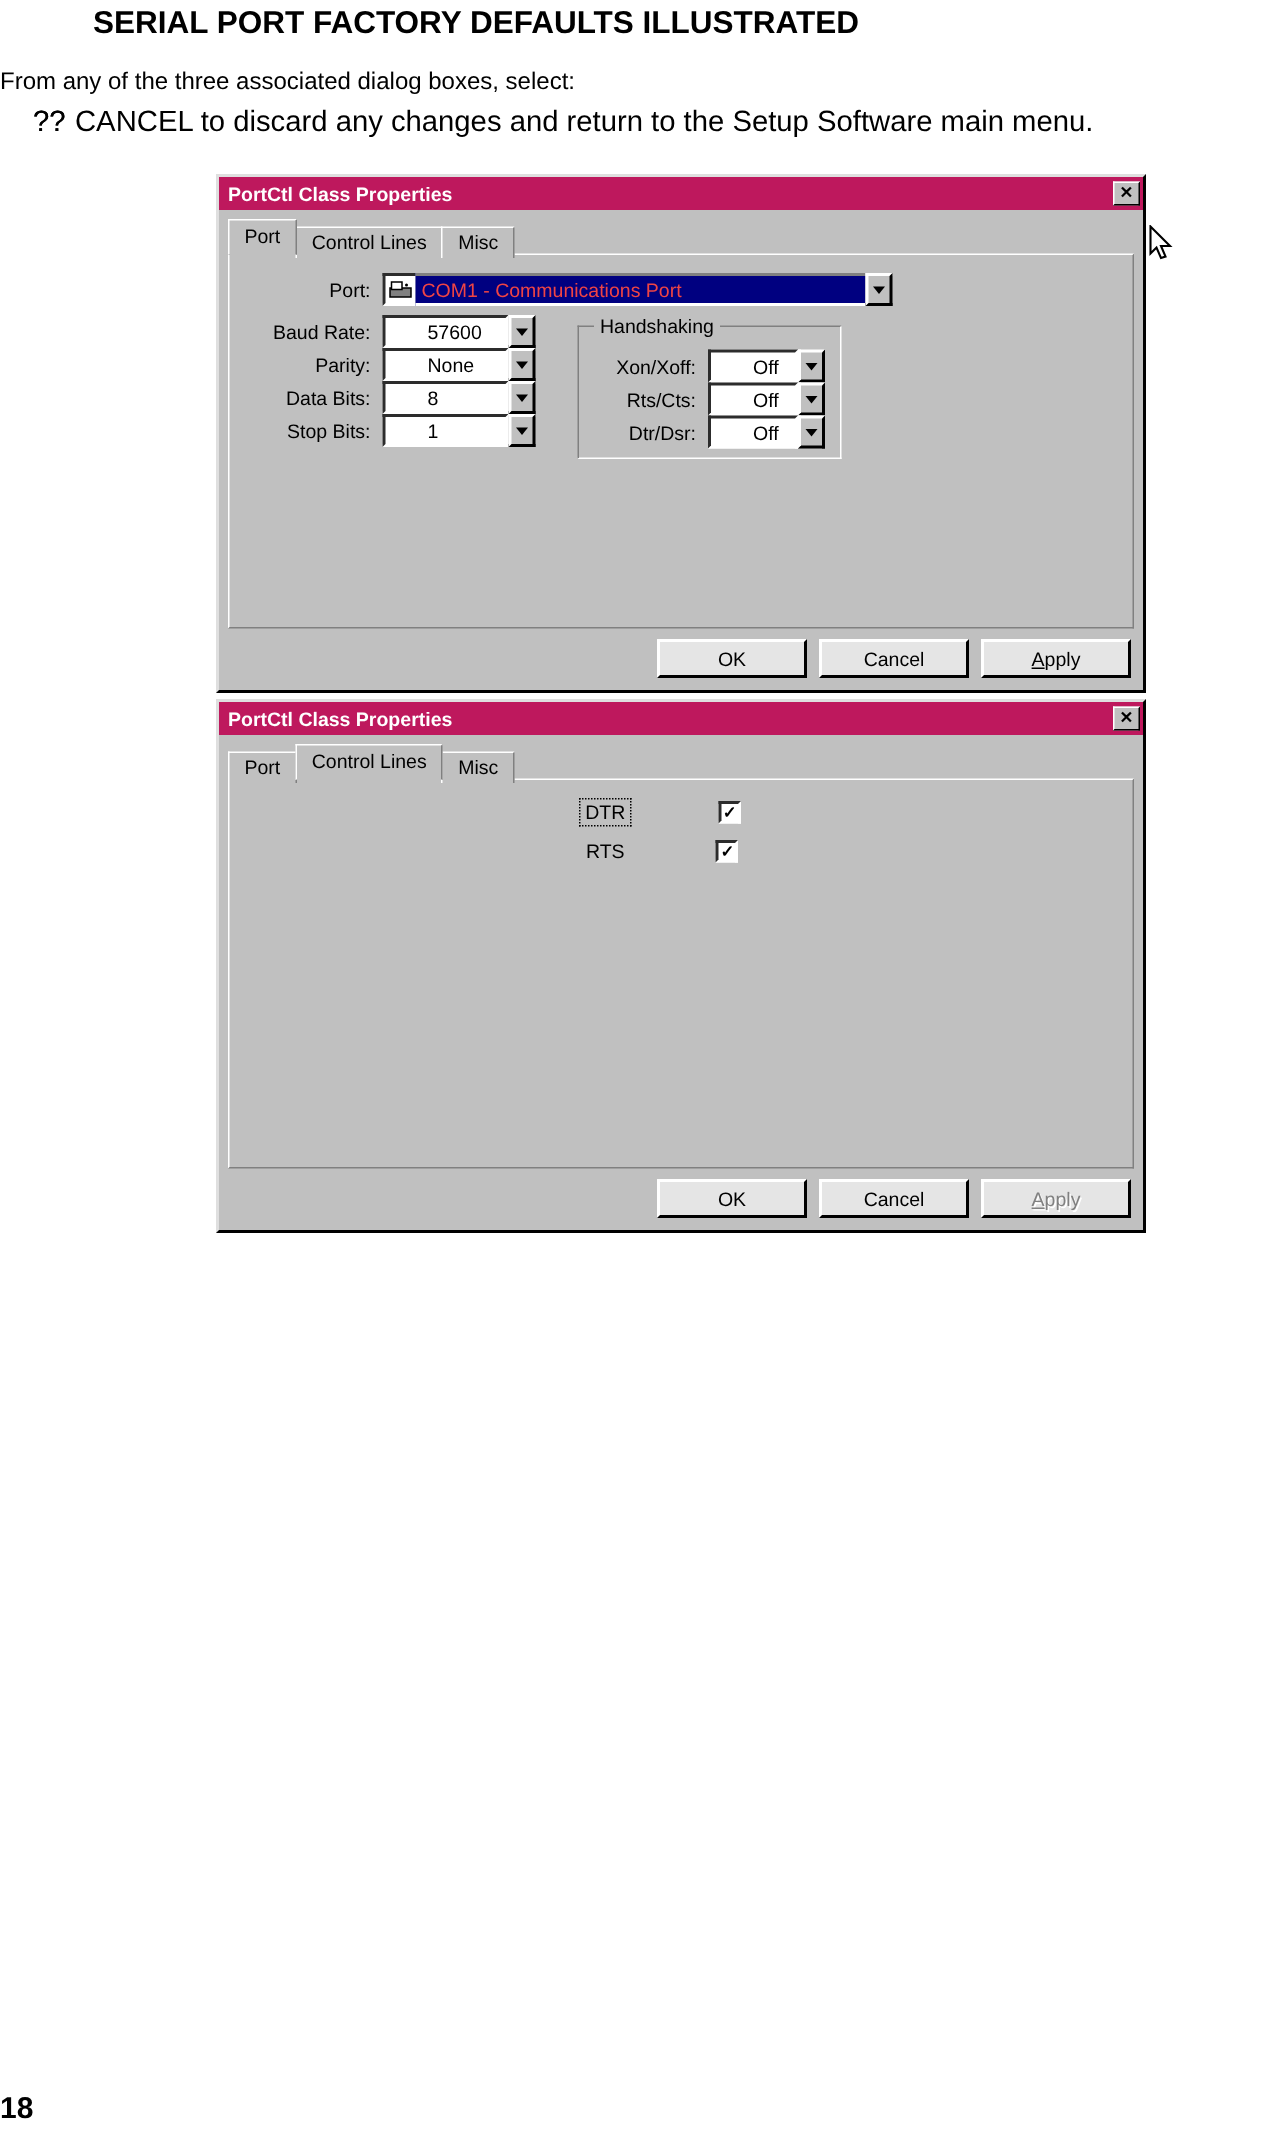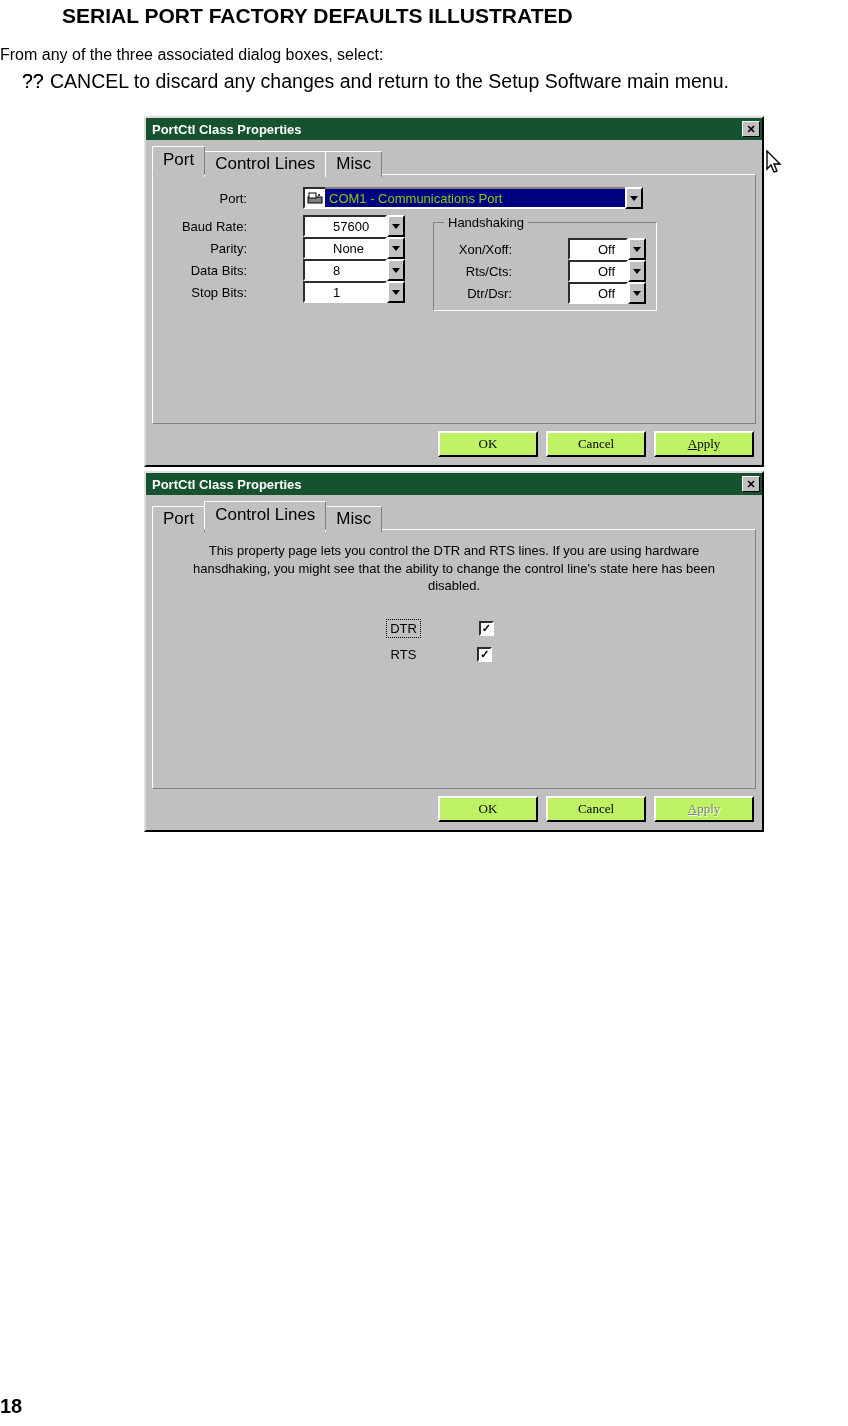--- a/index.html
+++ b/index.html
@@ -45,21 +45,21 @@
     width: 620px;
     background: #c0c0c0;
     border: 2px solid #000;
     border-top-color: #dfdfdf;
     border-left-color: #dfdfdf;
     font-family: "MS Sans Serif", Tahoma, Arial, sans-serif;
     font-size: 13px;
     margin: 0 auto 4px auto;
   }
   .titlebar {
-    background: #14532d;
+    background: #be185d;
     color: #fff;
     height: 22px;
     display: flex;
     align-items: center;
     justify-content: space-between;
     padding: 0 2px 0 6px;
     font-weight: bold;
     font-size: 13px;
   }
   .closebox {
@@ -84,21 +84,21 @@
     padding: 6px 6px 0 6px;
     position: relative;
     z-index: 2;
   }
   .tab {
     background: #c0c0c0;
     border: 1px solid #fff;
     border-right-color: #808080;
     border-bottom: none;
     padding: 3px 10px 4px 10px;
-    font-size: 17px;
+    font-size: 13px;
     margin-right: -1px;
     position: relative;
   }
   .tab.inactive {
     border-top-color: #fff;
     border-left-color: #fff;
     border-right-color: #808080;
     top: 2px;
     padding-top: 2px;
     padding-bottom: 3px;
@@ -114,21 +114,20 @@
     border-bottom-color: #808080;
     background: #c0c0c0;
     position: relative;
     top: -1px;
     padding: 12px 16px 16px 16px;
     min-height: 250px;
   }
   .row {
     display: flex;
     align-items: center;
-    gap: 48px;
   }
   .lbl {
     width: 86px;
     text-align: right;
     padding-right: 8px;
     font-size: 13px;
   }
   .combo, .combo-wide {
     display: flex;
     align-items: stretch;
@@ -155,21 +154,21 @@
     border: 2px inset #808080;
     border-right: none;
     background: #fff;
     border-top-color: #808080;
     border-left-color: #808080;
     border-bottom-color: #fff;
   }
   .combo-wide .seltext {
     flex: 1;
     background: #000080;
-    color: #84cc16;
+    color: #ef4444;
     border-top: 2px solid #808080;
     border-bottom: 2px solid #fff;
     display: flex;
     align-items: center;
     padding: 0 4px;
     font-size: 13px;
   }
   .ddbtn {
     width: 18px;
     background: #c0c0c0;
@@ -208,26 +207,26 @@
   .port-flex .leftcol { flex-shrink: 0; }
   .btnrow {
     display: flex;
     justify-content: flex-end;
     gap: 8px;
     padding: 0 8px 8px 0;
   }
   .wbtn {
     width: 100px;
     height: 26px;
-    background: #bef264;
+    background: #e5e5e5;
     border: 2px outset #fff;
     border-right-color: #404040;
     border-bottom-color: #404040;
     font-size: 13px;
-    font-family: Liberation Serif, serif;
+    font-family: Liberation Sans, sans-serif;
     display: flex;
     align-items: center;
     justify-content: center;
     cursor: pointer;
   }
   .wbtn .ul { text-decoration: underline; }
   .wbtn.disabled { color: #808080; text-shadow: 1px 1px 0 #fff; }
   .desc {
     text-align: center;
     font-size: 13px;
@@ -413,21 +412,20 @@
       <div class="closebox">
         <span>✕</span>
       </div>
     </div>
     <div class="tabstrip">
       <div class="tab inactive">Port</div>
       <div class="tab active">Control Lines</div>
       <div class="tab inactive">Misc</div>
     </div>
     <div class="tabpanel" style="min-height:260px;">
-      <p class="desc">This property page lets you control the DTR and RTS lines. If you are using hardware hansdhaking, you might see that the ability to change the control line's state here has been disabled.</p>
       <div class="chkrow">
         <span class="chklbl focused">DTR</span>
         <span class="chk">✓</span>
       </div>
       <div class="chkrow">
         <span class="chklbl">RTS</span>
         <span class="chk">✓</span>
       </div>
     </div>
     <div class="btnrow">

